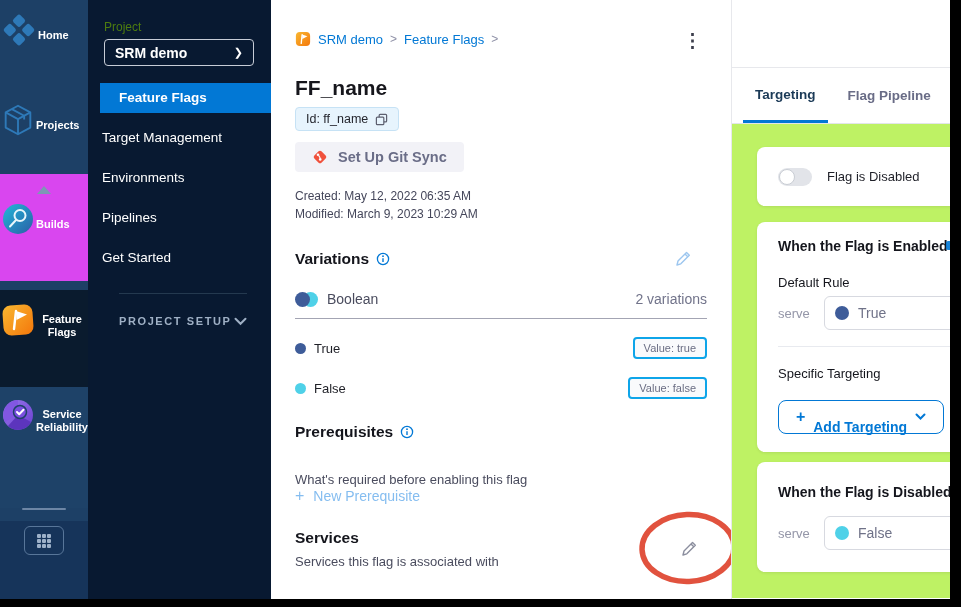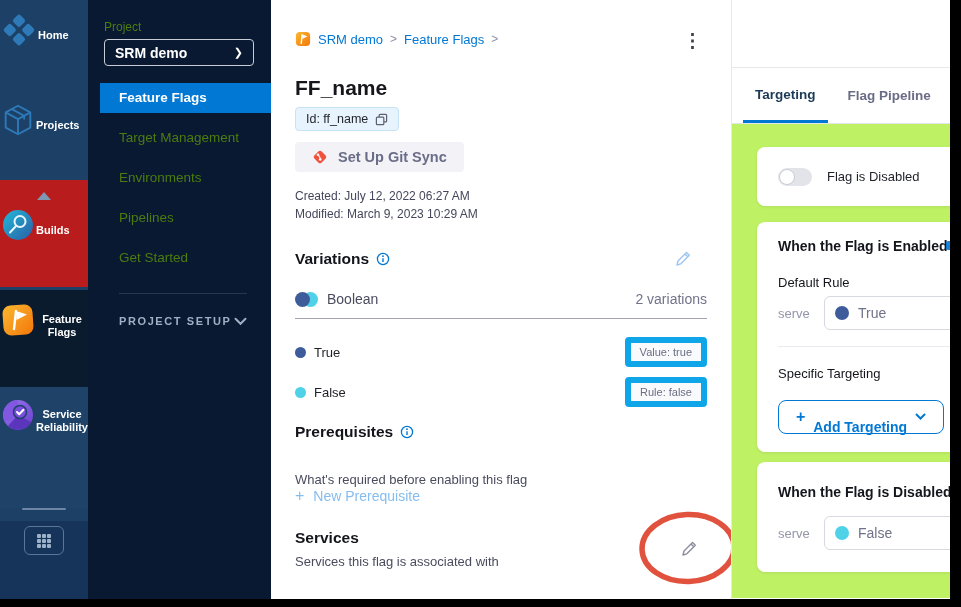--- a/index.html
+++ b/index.html
@@ -6,37 +6,37 @@
   html,body { width:961px; height:607px; overflow:hidden; }
   body { font-family:"Liberation Sans", sans-serif; background:#fff; position:relative; }
 
   
   .rail { position:absolute; left:0; top:0; width:88px; height:599px; background:#1d4066; z-index:5; }
   .rail-sec { position:absolute; left:0; width:88px; }
   .rail-item { display:flex; flex-direction:row; align-items:center; width:88px; cursor:pointer; }
   .rail-item .lbl { color:#fff; font-size:11px; font-weight:bold; margin-top:7px; text-align:center; line-height:13px; }
   .rail-div { position:absolute; left:0; width:88px; height:1px; background:rgba(255,255,255,.18); }
   .tri-up { width:0; height:0; border-left:7px solid transparent; border-right:7px solid transparent; border-bottom:8px solid #7e97b5; margin:0 auto; }
-  .band-builds { top:180px; height:107px; background:#b91c1c; }
+  .band-builds { top:174px; height:107px; background:#d946ef; }
   .band-ff { top:290px; height:97px; background:#0a1b2e; }
   .band-sr { top:387px; height:121px; background:#1e4268; }
   .band-bottom { top:521px; height:78px; background:#16345a; }
   .rail-shortdiv { position:absolute; top:508px; left:22px; width:44px; height:2px; background:#6d86a5; border-radius:2px; }
   .grid-btn { position:absolute; left:24px; top:5px; width:40px; height:29px; border:1px solid #587699; border-radius:6px; display:flex; align-items:center; justify-content:center; cursor:pointer; }
   .grid-dots { display:grid; grid-template-columns:repeat(3,4px); grid-template-rows:repeat(3,4px); gap:1px; }
   .grid-dots span { background:#9db1c9; border-radius:1px; }
 
   
   .sidebar { position:absolute; left:88px; top:0; width:183px; height:599px; background:#081931; z-index:4; }
   .proj-label { position:absolute; left:16px; top:20px; font-size:12px; color:#4d7c0f; }
   .proj-select { position:absolute; left:16px; top:39px; width:150px; height:27px; border:1px solid #c7ccd6; border-radius:4px; display:flex; align-items:center; justify-content:space-between; padding:0 10px; cursor:pointer; }
   .proj-select .name { color:#fff; font-size:14px; font-weight:bold; }
   .proj-select .chev { color:#fff; font-size:11px; }
   .nav { position:absolute; left:0; top:83px; width:183px; }
-  .nav-item { height:40px; line-height:40px; padding-left:31px; font-size:13.5px; color:#4d7c0f; cursor:pointer; }
+  .nav-item { height:40px; line-height:40px; padding-left:14px; font-size:13.5px; color:#ffffff; cursor:pointer; }
   .nav-item.active { height:30px; line-height:30px; margin-left:12px; padding-left:19px; background:#0278d5; color:#fff; font-weight:bold; margin-bottom:5px; }
   .side-div { position:absolute; left:31px; top:293px; width:128px; height:1px; background:#24394f; }
   .proj-setup { position:absolute; left:31px; top:312px; width:128px; display:flex; align-items:center; justify-content:space-between; cursor:pointer; }
   .proj-setup .t { font-size:11px; font-weight:bold; letter-spacing:1.6px; color:#9fb0c5; }
 
   
   .main { position:absolute; left:271px; top:0; width:460px; height:599px; background:#fff; z-index:3; }
   .crumbs { position:absolute; left:24px; top:31px; display:flex; align-items:center; gap:7px; }
   .crumb-link { color:#0278d5; font-size:13px; cursor:pointer; }
   .crumb-sep { color:#8e90a6; font-size:12px; }
@@ -49,21 +49,21 @@
   .sec-head { position:absolute; display:flex; align-items:center; gap:7px; }
   .sec-head .h { font-size:15.5px; font-weight:bold; color:#14151c; }
   .pencil-btn { position:absolute; cursor:pointer; }
   .bool-row { position:absolute; left:24px; top:291px; width:412px; display:flex; align-items:center; }
   .dot { border-radius:50%; display:inline-block; }
   .bool-row .t { font-size:14px; color:#4a4c5e; margin-left:9px; }
   .bool-row .count { margin-left:auto; font-size:14px; color:#71738a; }
   .var-div { position:absolute; left:24px; top:318px; width:412px; height:1px; background:#a3a4b3; }
   .var-row { position:absolute; left:24px; width:412px; display:flex; align-items:center; }
   .var-row .nm { font-size:13px; color:#1f2027; margin-left:8px; }
-  .chip { margin-left:auto; padding:3px 9px; background:#f9fafc; border:6px solid #0ea5e9; border-radius:4px; font-size:11px; color:#6b6e84; }
+  .chip { margin-left:auto; padding:3px 9px; background:#f9fafc; border:2px solid #0ea5e9; border-radius:4px; font-size:11px; color:#6b6e84; }
   .desc { position:absolute; left:24px; font-size:13px; color:#4a4c5e; }
   .add-link { position:absolute; left:24px; top:487px; display:flex; align-items:center; gap:9px; color:#85bdf0; cursor:pointer; }
   .add-link .plus { font-size:16px; }
   .add-link .t { font-size:14px; }
   .annot { position:absolute; left:366px; top:509px; z-index:30; pointer-events:none; }
   .svc-pencil { position:absolute; left:409px; top:540px; cursor:pointer; }
 
   
   .panel { position:absolute; left:731px; top:0; width:230px; height:599px; background:#fff; border-left:1px solid #e7e8ec; z-index:3; }
   .panel-top { height:68px; border-bottom:1px solid #e7e8ec; }
@@ -275,21 +275,21 @@
       <svg width="16" height="16" viewBox="0 0 16 16">
           <rect x="3" y="3" width="10" height="10" rx="2" fill="#f0513c" transform="rotate(45 8 8)"></rect>
           <circle cx="6" cy="5.8" r="1.3" fill="#fff"></circle>
           <circle cx="8.2" cy="10.4" r="1.3" fill="#fff"></circle>
           <path d="M6.8 6.6 L8.2 9" stroke="#fff" stroke-width="1.1"></path>
         </svg>
     </span>
     <span>Set Up Git Sync</span>
   </div>
 
-  <div class="meta1">Created: July 12, 2022 06:27 AM</div>
+  <div class="meta1">Created: May 12, 2022 06:35 AM</div>
   <div class="meta2">Modified: March 9, 2023 10:29 AM</div>
 
   <div class="sec-head" style="left:24px; top:250px;">
     <span class="h">Variations</span>
     <span style="display:flex;">
       <svg width="14" height="14" viewBox="0 0 14 14" fill="none">
           <circle cx="7" cy="7" r="5.6" stroke="#0278d5" stroke-width="1.3"></circle>
           <line x1="7" y1="6.3" x2="7" y2="10" stroke="#0278d5" stroke-width="1.4"></line>
           <circle cx="7" cy="4.2" r="0.9" fill="#0278d5"></circle>
         </svg>
@@ -311,21 +311,21 @@
   <div class="var-div"></div>
 
   <div class="var-row" style="top:337px;">
     <span class="dot" style="width:11px;height:11px;background:#3e5c99;"></span>
     <span class="nm">True</span>
     <span class="chip">Value: true</span>
   </div>
   <div class="var-row" style="top:377px;">
     <span class="dot" style="width:11px;height:11px;background:#4fd1e8;"></span>
     <span class="nm">False</span>
-    <span class="chip">Rule: false</span>
+    <span class="chip">Value: false</span>
   </div>
 
   <div class="sec-head" style="left:24px; top:423px;">
     <span class="h">Prerequisites</span>
     <span style="display:flex;">
       <svg width="14" height="14" viewBox="0 0 14 14" fill="none">
           <circle cx="7" cy="7" r="5.6" stroke="#0278d5" stroke-width="1.3"></circle>
           <line x1="7" y1="6.3" x2="7" y2="10" stroke="#0278d5" stroke-width="1.4"></line>
           <circle cx="7" cy="4.2" r="0.9" fill="#0278d5"></circle>
         </svg>

